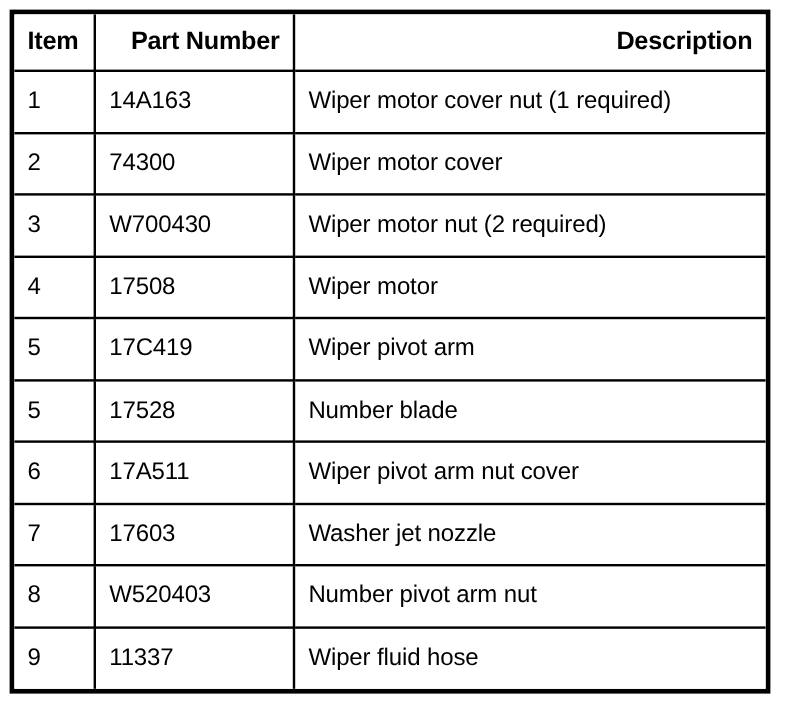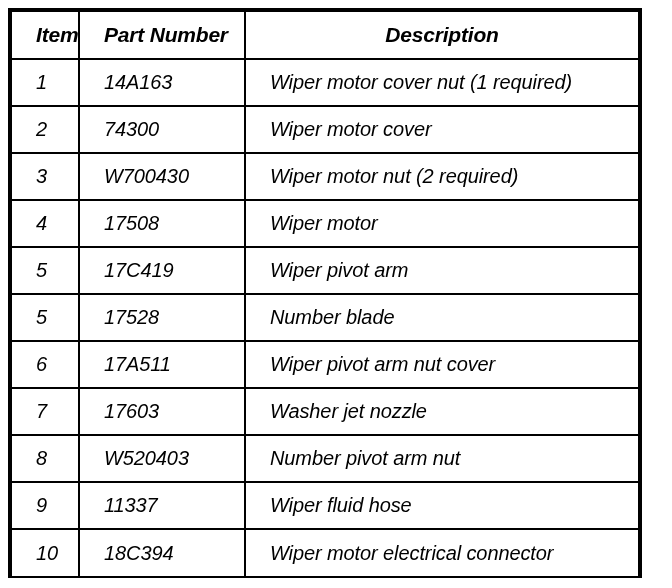--- a/index.html
+++ b/index.html
@@ -39,43 +39,42 @@
     background: #ffffff;
   }
   table.parts-table col.col-item { width: 67px; }
   table.parts-table col.col-part { width: 166px; }
   table.parts-table col.col-desc { width: auto; }
 
   table.parts-table th,
   table.parts-table td {
     border-right: 2px solid #000000;
     border-bottom: 2px solid #000000;
-    padding: 0 24px;
+    padding: 0 11px;
     height: 47px;
     vertical-align: middle;
     box-sizing: border-box;
     overflow: hidden;
     white-space: nowrap;
-    font-style: italic;
   }
   table.parts-table th:last-child,
   table.parts-table td:last-child {
     border-right: none;
   }
   table.parts-table tr:last-child td {
     border-bottom: none;
   }
   table.parts-table thead th {
     font-weight: bold;
     font-size: 21px;
     letter-spacing: -0.2px;
   }
   th.th-item { text-align: left; }
-  th.th-part { text-align: center; }
-  th.th-desc { text-align: center; margin-left: 15px; }
+  th.th-part { text-align: right; }
+  th.th-desc { text-align: right; margin-left: 15px; }
 
   table.parts-table tbody td {
     font-weight: normal;
     font-size: 20px;
     text-align: left;
     letter-spacing: -0.1px;
   }
 </style>
 </head>
 <body>
@@ -139,21 +138,16 @@
           <tr>
             <td class="cell-item">8</td>
             <td class="cell-part-number">W520403</td>
             <td class="cell-description">Number pivot arm nut</td>
           </tr>
           <tr>
             <td class="cell-item">9</td>
             <td class="cell-part-number">11337</td>
             <td class="cell-description">Wiper fluid hose</td>
           </tr>
-          <tr>
-            <td class="cell-item">10</td>
-            <td class="cell-part-number">18C394</td>
-            <td class="cell-description">Wiper motor electrical connector</td>
-          </tr>
         </tbody>
     </table>
   </div>
 </div>
 
 </body></html>

